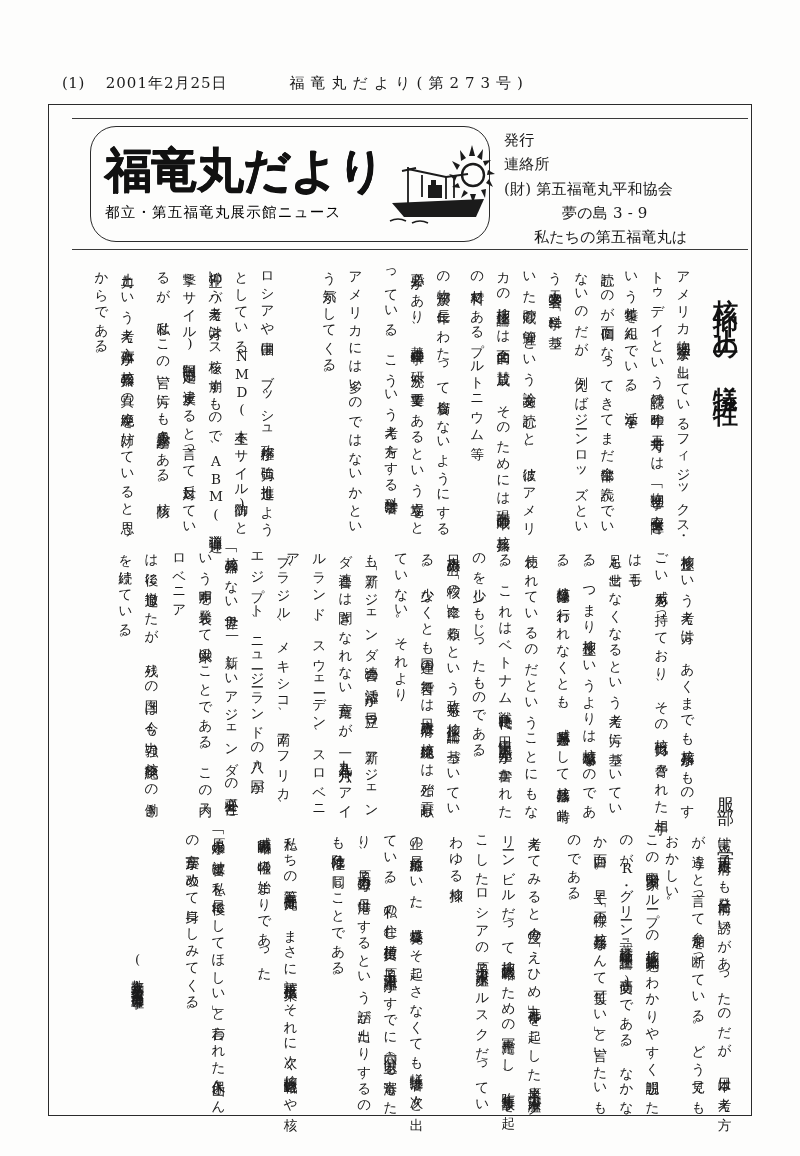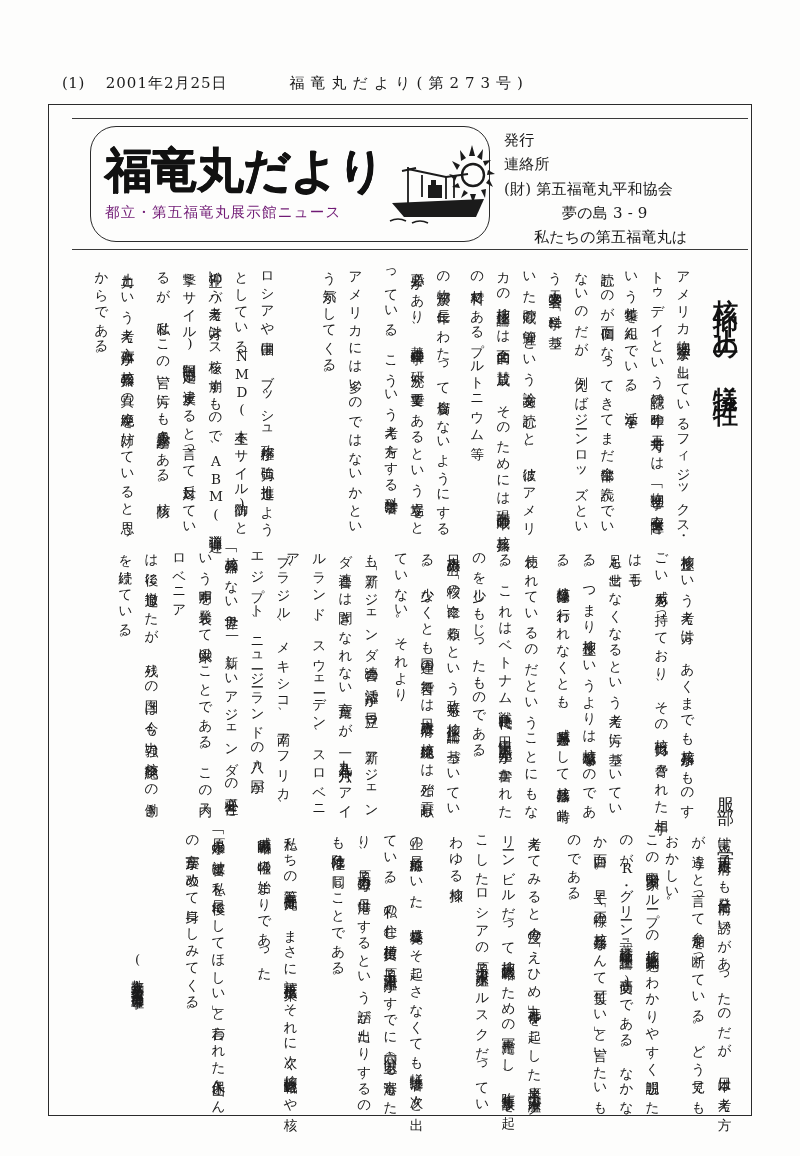--- a/index.html
+++ b/index.html
@@ -85,21 +85,21 @@
     line-height: 1;
     letter-spacing: -1px;
     color: #111;
     text-shadow: 0.6px 0 0 #111, 0 0.6px 0 #111;
     white-space: nowrap;
   }
   .logo-sub {
     margin-top: 10px;
     font-size: 14.5px;
     letter-spacing: 1.2px;
-    color: #701a75;
+    color: #000000;
     white-space: nowrap;
   }
 
   .boat-art {
     width: 118px;
     height: 86px;
     margin-right: 10px;
     align-self: center;
     flex: none;
   }

